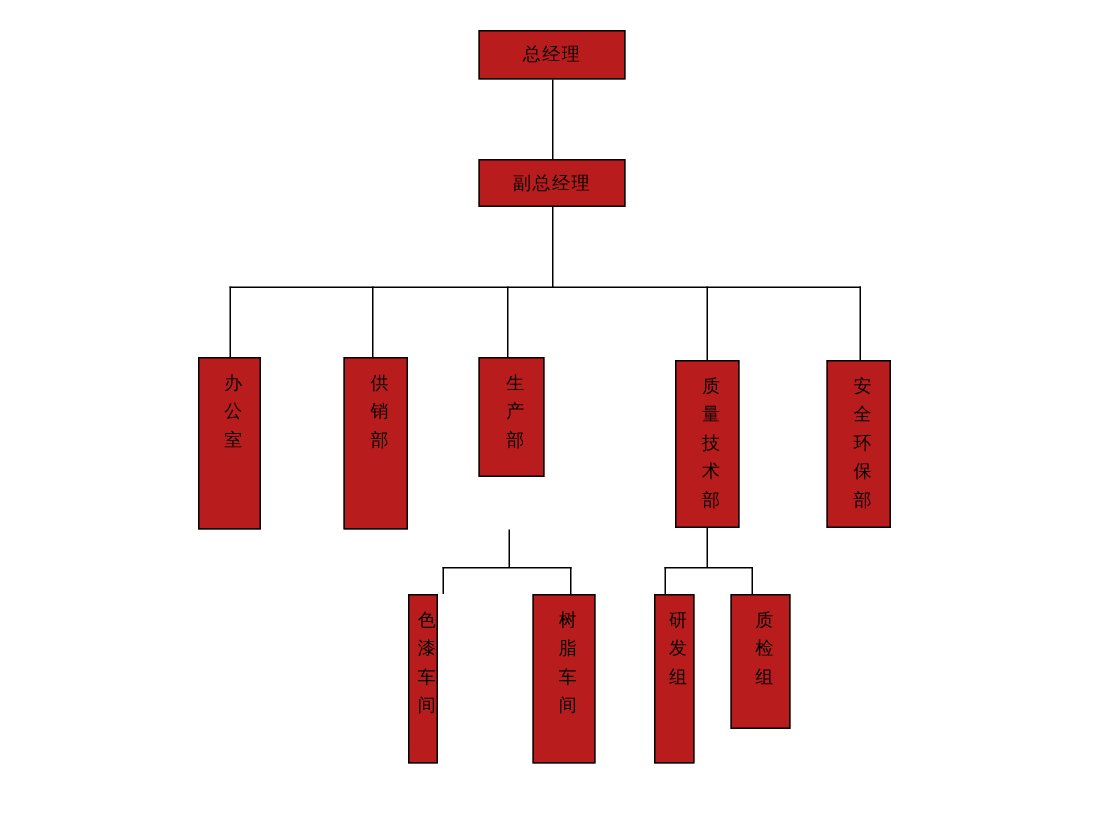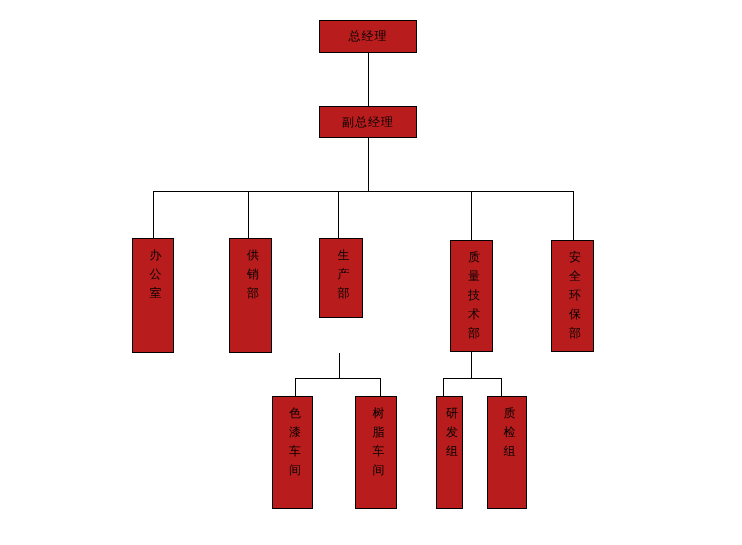--- a/index.html
+++ b/index.html
@@ -63,30 +63,30 @@
   <div class="node node-v" style="left:319px;top:238px;width:44px;height:80px">
     <span class="vlabel">生产部</span>
   </div>
   <div class="node node-v" style="left:551px;top:240px;width:43px;height:112px">
     <span class="vlabel">安全环保部</span>
   </div>
   <div class="node node-v" style="left:450px;top:240px;width:43px;height:112px">
     <span class="vlabel">质量技术部</span>
   </div>
 
-  <div class="node node-v" style="left:272px;top:396px;width:41px;height:113px">
+  <div class="node node-v" style="left:272px;top:396px;width:20px;height:113px">
     <span class="vlabel">色漆车间</span>
   </div>
   <div class="node node-v" style="left:355px;top:396px;width:42px;height:113px">
     <span class="vlabel">树脂车间</span>
   </div>
   <div class="node node-v" style="left:436px;top:396px;width:27px;height:113px">
     <span class="vlabel">研发组</span>
   </div>
-  <div class="node node-v" style="left:487px;top:396px;width:40px;height:113px">
+  <div class="node node-v" style="left:487px;top:396px;width:40px;height:90px">
     <span class="vlabel">质检组</span>
   </div>
 
   <div class="line" style="left:368px;top:53px;width:1px;height:53px"></div>
   <div class="line" style="left:368px;top:138px;width:1px;height:54px"></div>
   <div class="line" style="left:153px;top:191px;width:421px;height:1px"></div>
   <div class="line" style="left:153px;top:191px;width:1px;height:47px"></div>
   <div class="line" style="left:248px;top:191px;width:1px;height:47px"></div>
   <div class="line" style="left:338px;top:191px;width:1px;height:47px"></div>
   <div class="line" style="left:471px;top:191px;width:1px;height:49px"></div>

